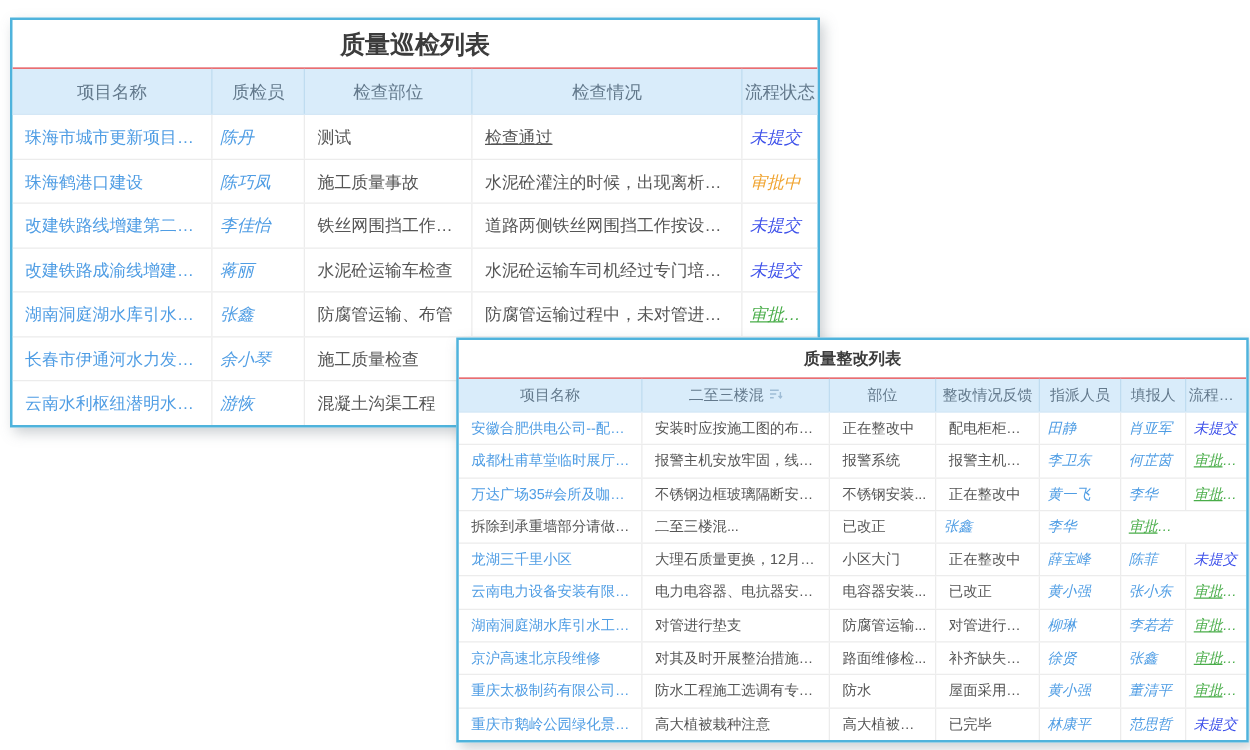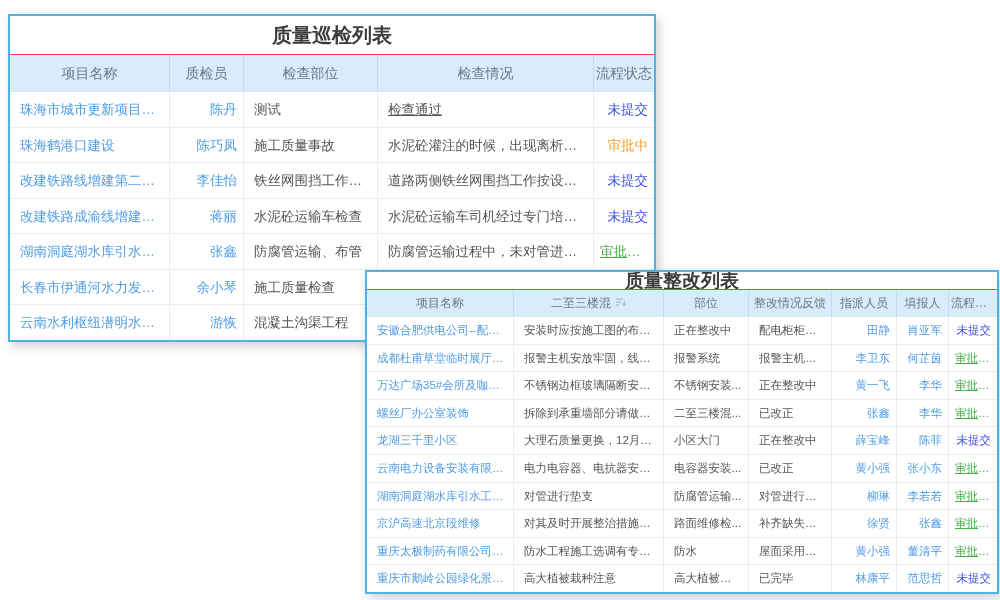--- a/index.html
+++ b/index.html
@@ -18,21 +18,21 @@
     box-shadow:3px 4px 10px rgba(110,120,130,.35);
     display:flex;flex-direction:column;overflow:hidden;
   }
   #panel1{left:8px;top:14px;width:648px;height:328px;}
   #panel2{left:365px;top:270px;width:634px;height:324px;}
   .title{
     flex:0 0 auto;display:flex;align-items:center;justify-content:center;
     font-weight:bold;color:#3c3c3c;
   }
   #panel1 .title{height:38px;font-size:20px;}
-  #panel2 .title{height:17px;font-size:19px;border-radius:13px;}
+  #panel2 .title{height:30px;font-size:13px;border-radius:13px;}
   .t1-grid{display:grid;grid-template-columns:160px 74px 134px 216px 1fr;}
   .t2-grid{display:grid;grid-template-columns:147px 150px 85px 83px 65px 52px 1fr;}
   .thead{
     flex:0 0 auto;background:var(--header-bg);color:var(--header-text);
     border-top:1px solid #ef4444;border-bottom:1px solid #d4e7f6;
   }
   #panel1 .thead .cell{line-height:36px;font-size:14px;}
   #panel2 .thead .cell{line-height:26px;font-size:12px;}
   .thead .cell{text-align:center;border-right:1px solid #bfdcf0;padding:0 2px;}
   .thead .cell:last-child{border-right:none;}
@@ -41,21 +41,21 @@
   .trow:last-child{border-bottom:none;}
   .cell{
     display:block;white-space:nowrap;overflow:hidden;text-overflow:ellipsis;
     padding:0 6px;
   }
   #panel1 .trow .cell{line-height:35px;font-size:13.5px;}
   #panel2 .trow .cell{line-height:26px;font-size:11.5px;}
   .trow .cell{border-right:1px solid #ececec;}
   .trow .cell:last-child{border-right:none;}
   .c-left{text-align:left;padding-left:10px;}
-  .c-center{text-align:right;}
+  .c-center{text-align:left;font-style:italic;}
   .c-link{color:var(--link);}
   .c-text{color:var(--text);}
   .st-not_submitted{color:var(--status-not-submitted);}
   .st-in_review{color:var(--status-in-review);}
   .st-approved{color:var(--status-approved);}
   .u{text-decoration:underline;}
   .sort-icon{display:inline-block;vertical-align:-1px;margin-left:4px;}
 </style>
 </head>
 <body>
@@ -160,21 +160,20 @@
       <div class="trow t2-grid">
         <div class="cell c-link c-left">万达广场35#会所及咖啡厅空...</div>
         <div class="cell c-text c-left">不锈钢边框玻璃隔断安装不牢...</div>
         <div class="cell c-text c-left">不锈钢安装...</div>
         <div class="cell c-text c-left">正在整改中</div>
         <div class="cell c-link c-center">黄一飞</div>
         <div class="cell c-link c-center">李华</div>
         <div class="cell c-center st-approved u">审批通过</div>
       </div>
       <div class="trow t2-grid">
-        <div class="cell c-link c-left">螺丝厂办公室装饰</div>
         <div class="cell c-text c-left">拆除到承重墙部分请做好加固...</div>
         <div class="cell c-text c-left">二至三楼混...</div>
         <div class="cell c-text c-left">已改正</div>
         <div class="cell c-link c-center">张鑫</div>
         <div class="cell c-link c-center">李华</div>
         <div class="cell c-center st-approved u">审批通过</div>
       </div>
       <div class="trow t2-grid">
         <div class="cell c-link c-left">龙湖三千里小区</div>
         <div class="cell c-text c-left">大理石质量更换，12月31日之...</div>

